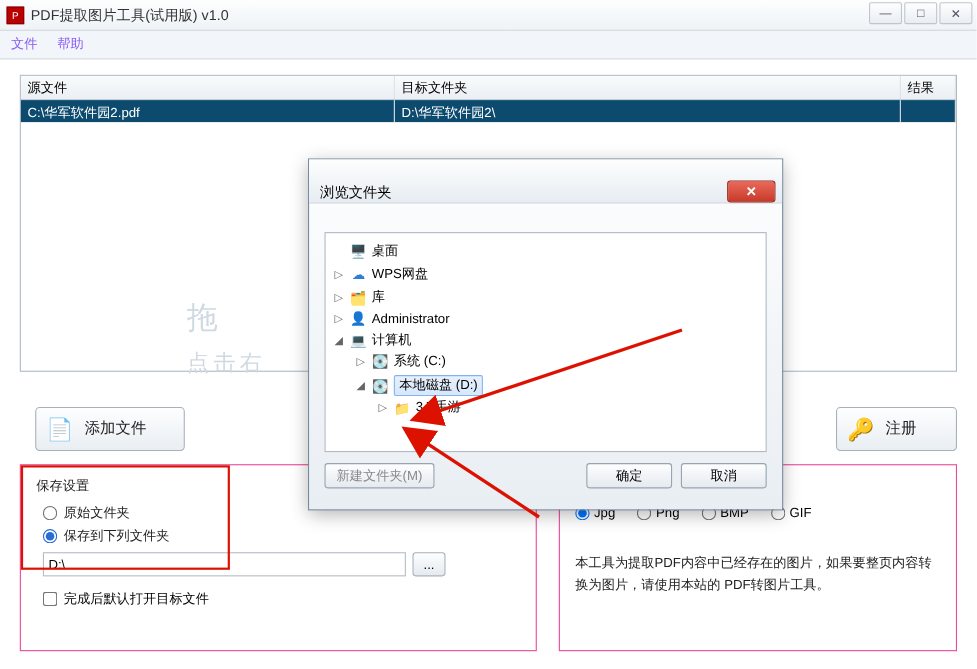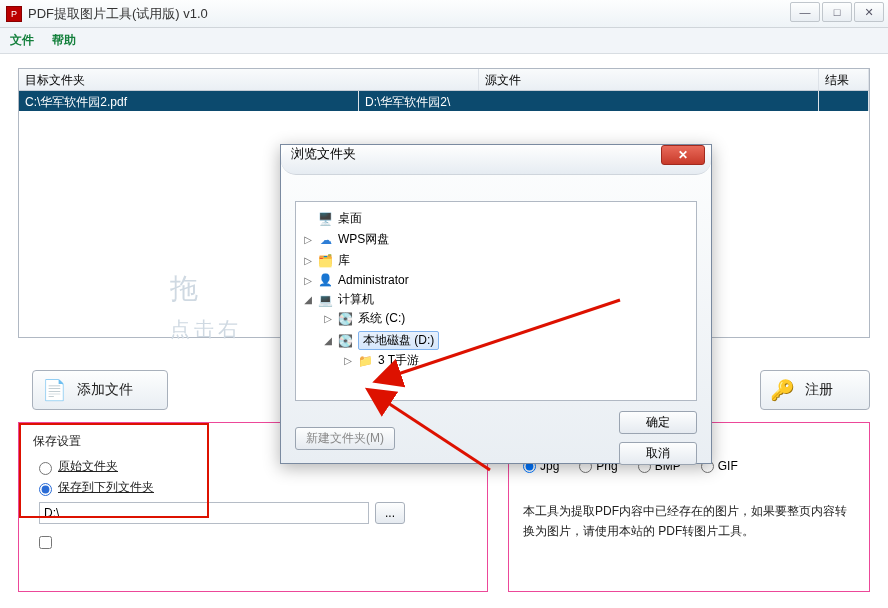--- a/index.html
+++ b/index.html
@@ -43,21 +43,21 @@
 
 
 .menubar {
   height: 26px;
   background: #f2f5f9;
   border-bottom: 1px solid #d8dde2;
   display: flex;
   align-items: center;
   padding: 0 10px;
 }
-.menubar .item { margin-right: 18px; color: #15803d; font-weight: bold; }
+.menubar .item { margin-right: 18px; color: #8b5cf6; }
 
 
 .client {
   padding: 14px 18px 14px 18px;
 }
 
 
 .file-table {
   border: 1px solid #b0b8c3;
   height: 270px;
@@ -119,21 +119,21 @@
 
 .bottom { display: flex; margin-top: 12px; gap: 20px; }
 .panel {
   border: 1px solid #ec4899;
 }
 .panel.left { width: 470px; height: 170px; padding: 10px 14px 14px; position: relative; }
 .panel.left .hl { position:absolute; left:0; top:0; width:190px; height:95px; border:2px solid #d10; pointer-events:none; }
 .panel.right { flex: 1; height: 170px; padding: 10px 14px 14px; }
 .pnl-title { font-size: 12px; color: #222; margin-bottom: 8px; }
 
-.radio-row { display: flex; align-items: flex-end; margin: 4px 0 4px 6px; gap: 6px; color:#222;text-decoration:underline;}
+.radio-row { display: flex; align-items: center; margin: 4px 0 4px 6px; gap: 6px; color:#222;}
 .radio-row input { accent-color: #2a6cd6; }
 
 .pathrow { display:flex; align-items:center; margin: 6px 0 6px 6px; gap: 6px; }
 .pathrow input[type=text] {
   width: 330px; height: 22px;
   border: 1px solid #b5bcc6;
   padding: 0 4px;
   font-size: 12px;
   background: #fff;
 }
@@ -153,27 +153,26 @@
 
 .browse-dlg {
   position: absolute;
   left: 280px; top: 144px;
   width: 432px; height: 320px;
   background: linear-gradient(#fdfefe,#e9eef3);
   border: 1px solid #7a8aa0;
   box-shadow: 0 4px 16px rgba(0,0,0,0.3);
 }
 .browse-dlg .dlg-title {
-  height: 30px;
+  height: 40px;
   background: linear-gradient(#fefefe,#e6ecf2);
   border-bottom: 1px solid #cfd5dc;
-  display:flex; align-items:flex-start; justify-content:space-between;
+  display:flex; align-items:flex-end; justify-content:space-between;
   padding: 0 6px 0 10px;
   font-size: 13px;
-  border-radius: 15px;
 }
 .closebtn {
   width: 44px; height: 20px;
   background: linear-gradient(#e96a5a,#c83a2a);
   border: 1px solid #a02a1e;
   border-radius: 3px;
   color: #fff; display:flex;align-items:center;justify-content:center;
   font-size: 12px; font-weight: bold;
 }
 .browse-dlg .inner {
@@ -195,21 +194,21 @@
   border-radius: 2px;
   padding: 0 4px;
 }
 .tree ul { list-style:none; margin-left: 20px; }
 
 .dlg-btns {
   display:flex; justify-content: space-between; align-items:center;
   padding: 0 14px 0 14px; margin-top: 6px;
 }
 .dlg-btns .left { }
-.dlg-btns .right { display:flex; gap: 8px; flex-direction: column; }
+.dlg-btns .right { display:flex; gap: 8px; }
 .dlgbtn {
   height: 23px; min-width: 78px;
   border: 1px solid #9aa4b1;
   background: linear-gradient(#fdfefe,#e5eaf0);
   border-radius: 3px;
   font-size: 12px; padding: 0 10px;
 }
 .dlgbtn.new { min-width: 100px; color:#888; }
 
 
@@ -235,22 +234,22 @@
 
 <div class="menubar">
   <div class="item">文件</div>
   <div class="item">帮助</div>
 </div>
 
 <div class="client">
 
   <div class="file-table">
     <div class="hdr">
+      <div class="col src">源文件</div>
       <div class="col dst">目标文件夹</div>
-      <div class="col src">源文件</div>
       <div class="col res">结果</div>
     </div>
     <div class="row">
       <div class="col src">C:\华军软件园2.pdf</div>
       <div class="col dst">D:\华军软件园2\</div>
       <div class="col res"></div>
     </div>
   </div>
 
   <div class="toolbtns">
@@ -280,20 +279,21 @@
       <label class="radio-row">
         <input type="radio" name="sv" checked="" style="">
         <span>保存到下列文件夹</span>
       </label>
       <div class="pathrow">
         <input type="text" value="D:\" style="">
         <button class="dotbtn">...</button>
       </div>
       <label class="chk-row">
         <input type="checkbox" style="">
+        <span>完成后默认打开目标文件</span>
       </label>
     </div>
 
     <div class="panel right">
       <div class="fmt-row">
         <label>
             <input type="radio" name="fmt" checked="" style="">
             <span>Jpg</span>
           </label>
         <label>

